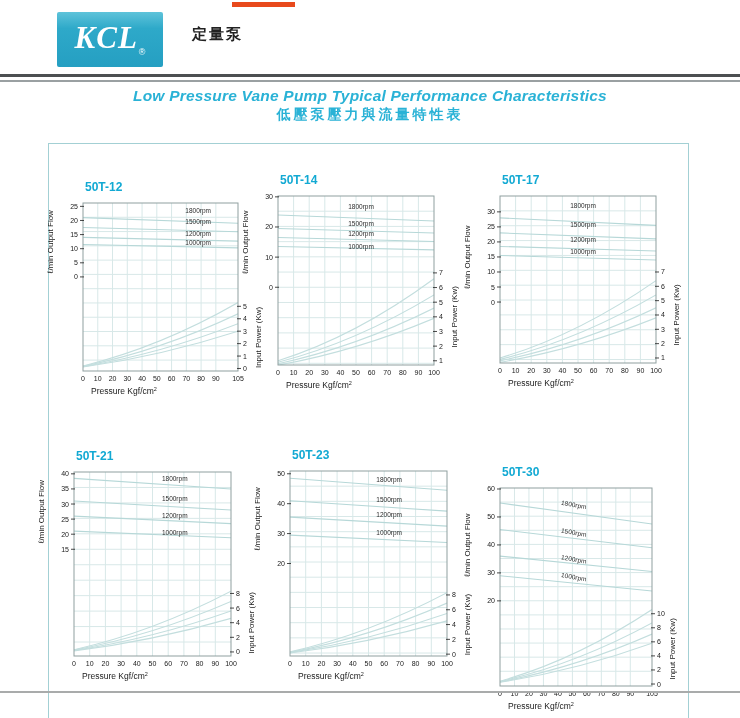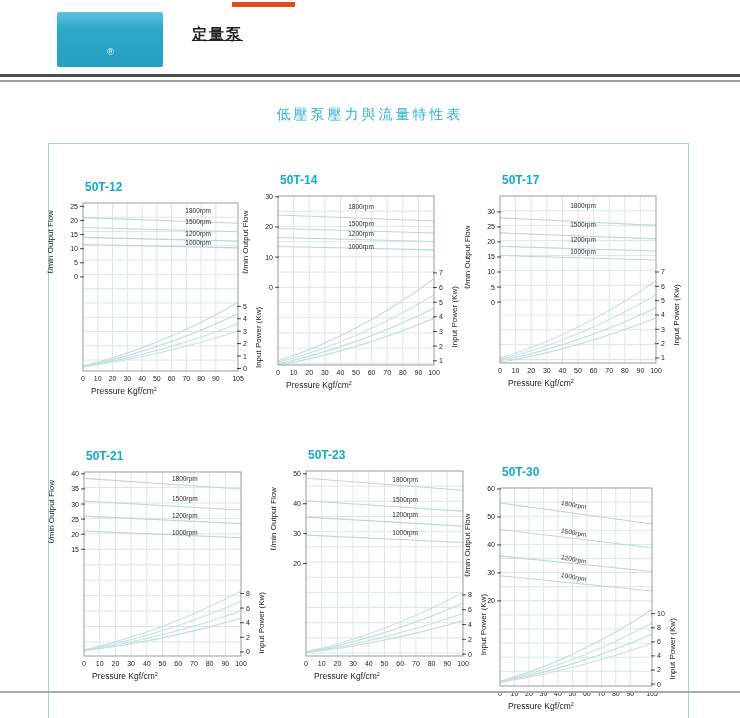--- a/index.html
+++ b/index.html
@@ -7,51 +7,53 @@
         font-family:"Liberation Sans",sans-serif;}
   .top-red-bar{position:absolute;left:232px;top:2px;width:63px;height:5px;background:#e8491c;}
   .logo{position:absolute;left:57px;top:12px;width:106px;height:55px;border-radius:2px;
         background:linear-gradient(180deg,#5ec3da 0%,#2ea9c9 30%,#259fc2 100%);
         display:flex;align-items:center;justify-content:center;}
   .logo-text{color:#ffffff;font-family:"Liberation Serif",serif;font-style:italic;font-weight:bold;
              font-size:31px;letter-spacing:1px;line-height:1;padding-bottom:4px;}
   .logo-reg{color:#ffffff;font-size:9px;align-self:flex-end;margin:0 0 10px 1px;}
   .head-titles{position:absolute;left:192px;top:21px;}
   .title-en{font-size:17px;font-style:italic;font-weight:600;color:#1b1b1b;white-space:pre;letter-spacing:.3px;}
-  .title-cn{font-size:15px;font-weight:bold;color:#222;letter-spacing:2px;margin-top:4px;text-decoration:underline;}
+  .title-cn{font-size:15px;font-weight:bold;color:#222;letter-spacing:2px;margin-top:4px;}
   .rule{position:absolute;left:0;width:740px;}
   .rule-dark{top:74px;height:3px;background:#4c4f51;}
   .rule-light{top:80px;height:2px;background:#9aa0a2;}
   .subtitle-en{position:absolute;top:87px;left:0;width:740px;text-align:center;
                font-size:15.5px;font-style:italic;font-weight:600;color:#2ab2d6;letter-spacing:.2px;}
   .subtitle-cn{position:absolute;top:106px;left:0;width:740px;text-align:center;
-               font-size:14px;font-weight:normal;color:#2ab2d6;letter-spacing:3px;}
+               font-size:14px;font-weight:bold;color:#2ab2d6;letter-spacing:3px;}
   .charts-box{position:absolute;left:48px;top:143px;width:639px;height:610px;
               border:1.5px solid #a3d0d4;background:transparent;}
   .footer-line{position:absolute;left:0;top:691px;width:740px;height:1.5px;background:#a9abab;}
   .chart{position:absolute;}
   .chart svg{display:block;font-family:"Liberation Sans",sans-serif;}
 </style>
 </head>
 <body>
 
 <div class="page">
   <div class="top-red-bar"></div>
 
   <div class="logo">
+    <span class="logo-text">KCL</span>
     <span class="logo-reg">®</span>
   </div>
 
   <div class="head-titles">
     <div class="title-cn">定量泵</div>
   </div>
 
   <div class="rule rule-dark"></div>
   <div class="rule rule-light"></div>
 
+  <div class="subtitle-en">Low Pressure Vane Pump Typical Performance Characteristics</div>
   <div class="subtitle-cn">低壓泵壓力與流量特性表</div>
 
   <div class="charts-box"></div>
 
   <div class="chart" style="left: 41px; top: 167px; margin-top: 8px;">
       <svg width="235" height="230" viewBox="0 0 235 230">
         <defs>
           <clipPath id="clip0">
             <rect x="42" y="28" width="155" height="168"></rect>
           </clipPath>
@@ -323,21 +325,21 @@
         <text x="12" y="88.955" fill="#1a1a1a" font-size="8" text-anchor="middle" transform="rotate(-90 12 88.955)">ℓ/min Output Flow</text>
         <text x="221" y="146.9875" fill="#1a1a1a" font-size="8" text-anchor="middle" transform="rotate(-90 221 146.9875)">Input Power (Kw)</text>
         <g>
           <text x="112.2" y="39.69" fill="#2b2b2b" font-size="6.5">1800rpm</text>
           <text x="112.2" y="58.894999999999996" fill="#2b2b2b" font-size="6.5">1500rpm</text>
           <text x="112.2" y="73.92500000000001" fill="#2b2b2b" font-size="6.5">1200rpm</text>
           <text x="112.2" y="86.44999999999999" fill="#2b2b2b" font-size="6.5">1000rpm</text>
         </g>
       </svg>
     </div>
-  <div class="chart" style="left: 42px; top: 444px;">
+  <div class="chart" style="left: 32px; top: 444px;">
       <svg width="237" height="246" viewBox="0 0 237 246">
         <defs>
           <clipPath id="clip3">
             <rect x="42" y="28" width="157" height="184"></rect>
           </clipPath>
         </defs>
         <g stroke="#d8e8e8" stroke-width="1">
           <line x1="57.7" y1="28" x2="57.7" y2="212"></line>
           <line x1="73.4" y1="28" x2="73.4" y2="212"></line>
           <line x1="89.1" y1="28" x2="89.1" y2="212"></line>
@@ -414,21 +416,21 @@
         <text x="12" y="67.56" fill="#1a1a1a" font-size="8" text-anchor="middle" transform="rotate(-90 12 67.56)">ℓ/min Output Flow</text>
         <text x="222" y="178.696" fill="#1a1a1a" font-size="8" text-anchor="middle" transform="rotate(-90 222 178.696)">Input Power (Kw)</text>
         <g>
           <text x="129.92000000000002" y="37.2" fill="#2b2b2b" font-size="6.5">1800rpm</text>
           <text x="129.92000000000002" y="57.44" fill="#2b2b2b" font-size="6.5">1500rpm</text>
           <text x="129.92000000000002" y="74" fill="#2b2b2b" font-size="6.5">1200rpm</text>
           <text x="129.92000000000002" y="90.56" fill="#2b2b2b" font-size="6.5">1000rpm</text>
         </g>
       </svg>
     </div>
-  <div class="chart" style="left: 264px; top: 443px;">
+  <div class="chart" style="left: 248px; top: 443px;">
       <svg width="237" height="247" viewBox="0 0 237 247">
         <defs>
           <clipPath id="clip4">
             <rect x="42" y="28" width="157" height="185"></rect>
           </clipPath>
         </defs>
         <g stroke="#d8e8e8" stroke-width="1">
           <line x1="57.7" y1="28" x2="57.7" y2="213"></line>
           <line x1="73.4" y1="28" x2="73.4" y2="213"></line>
           <line x1="89.1" y1="28" x2="89.1" y2="213"></line>

